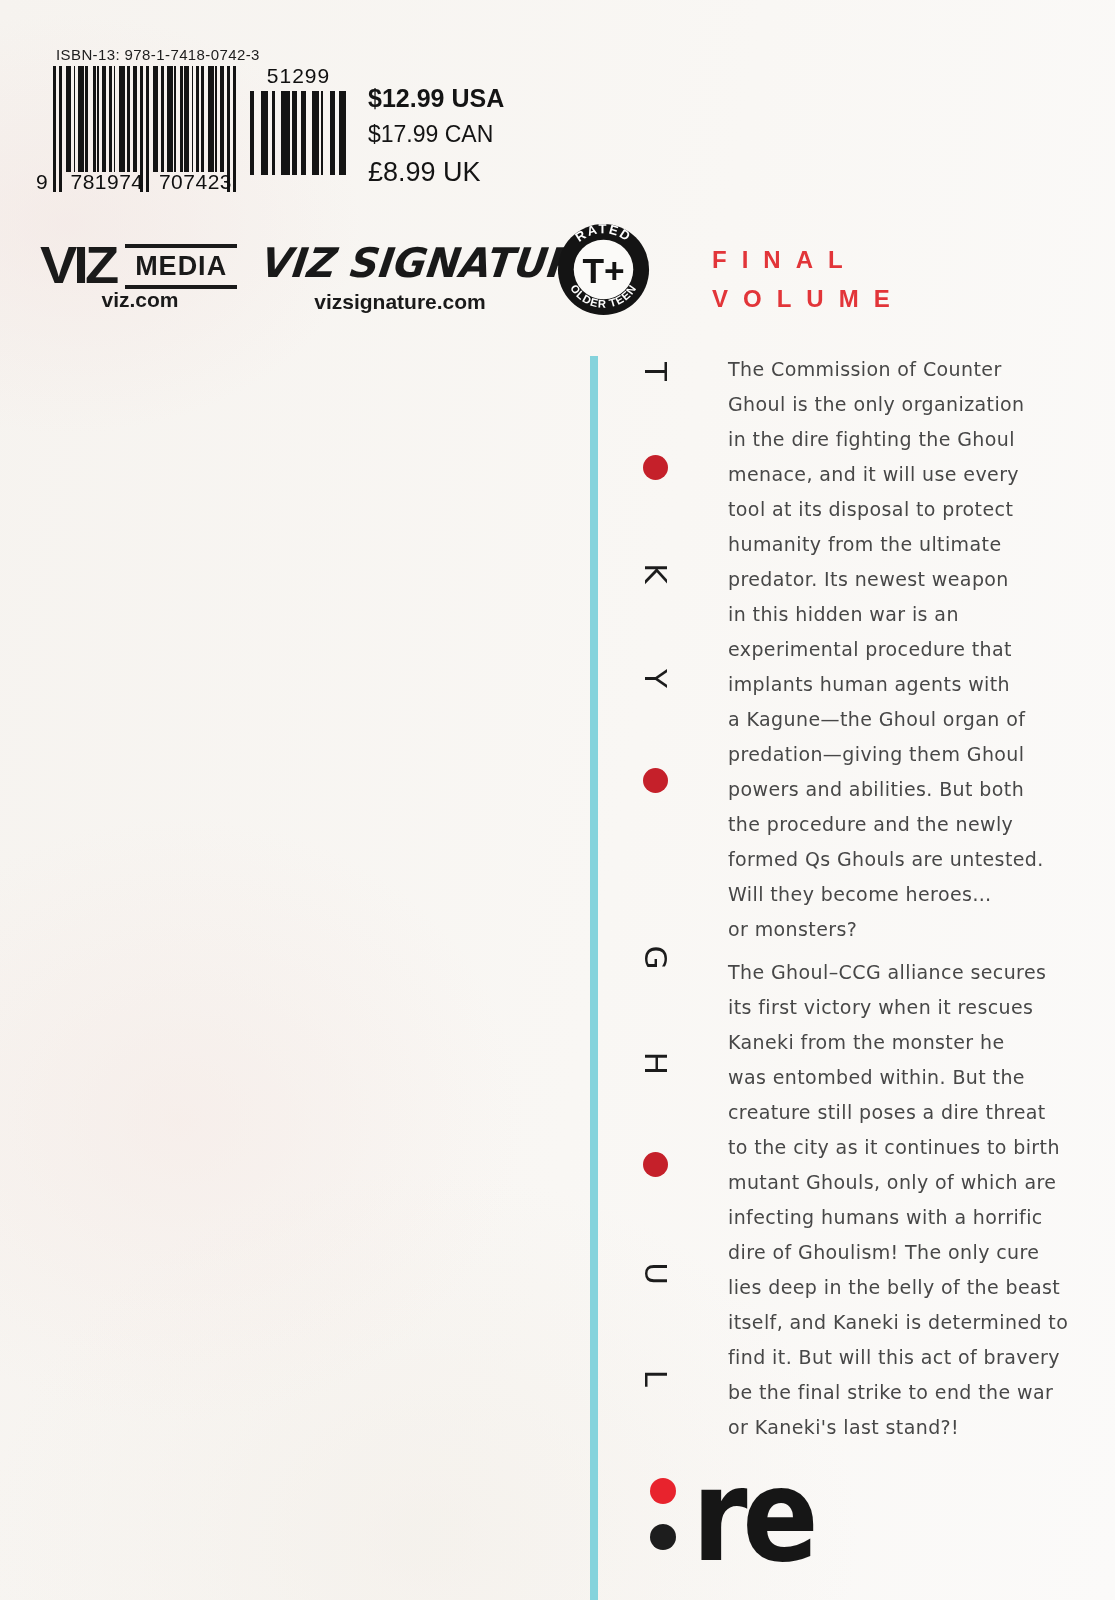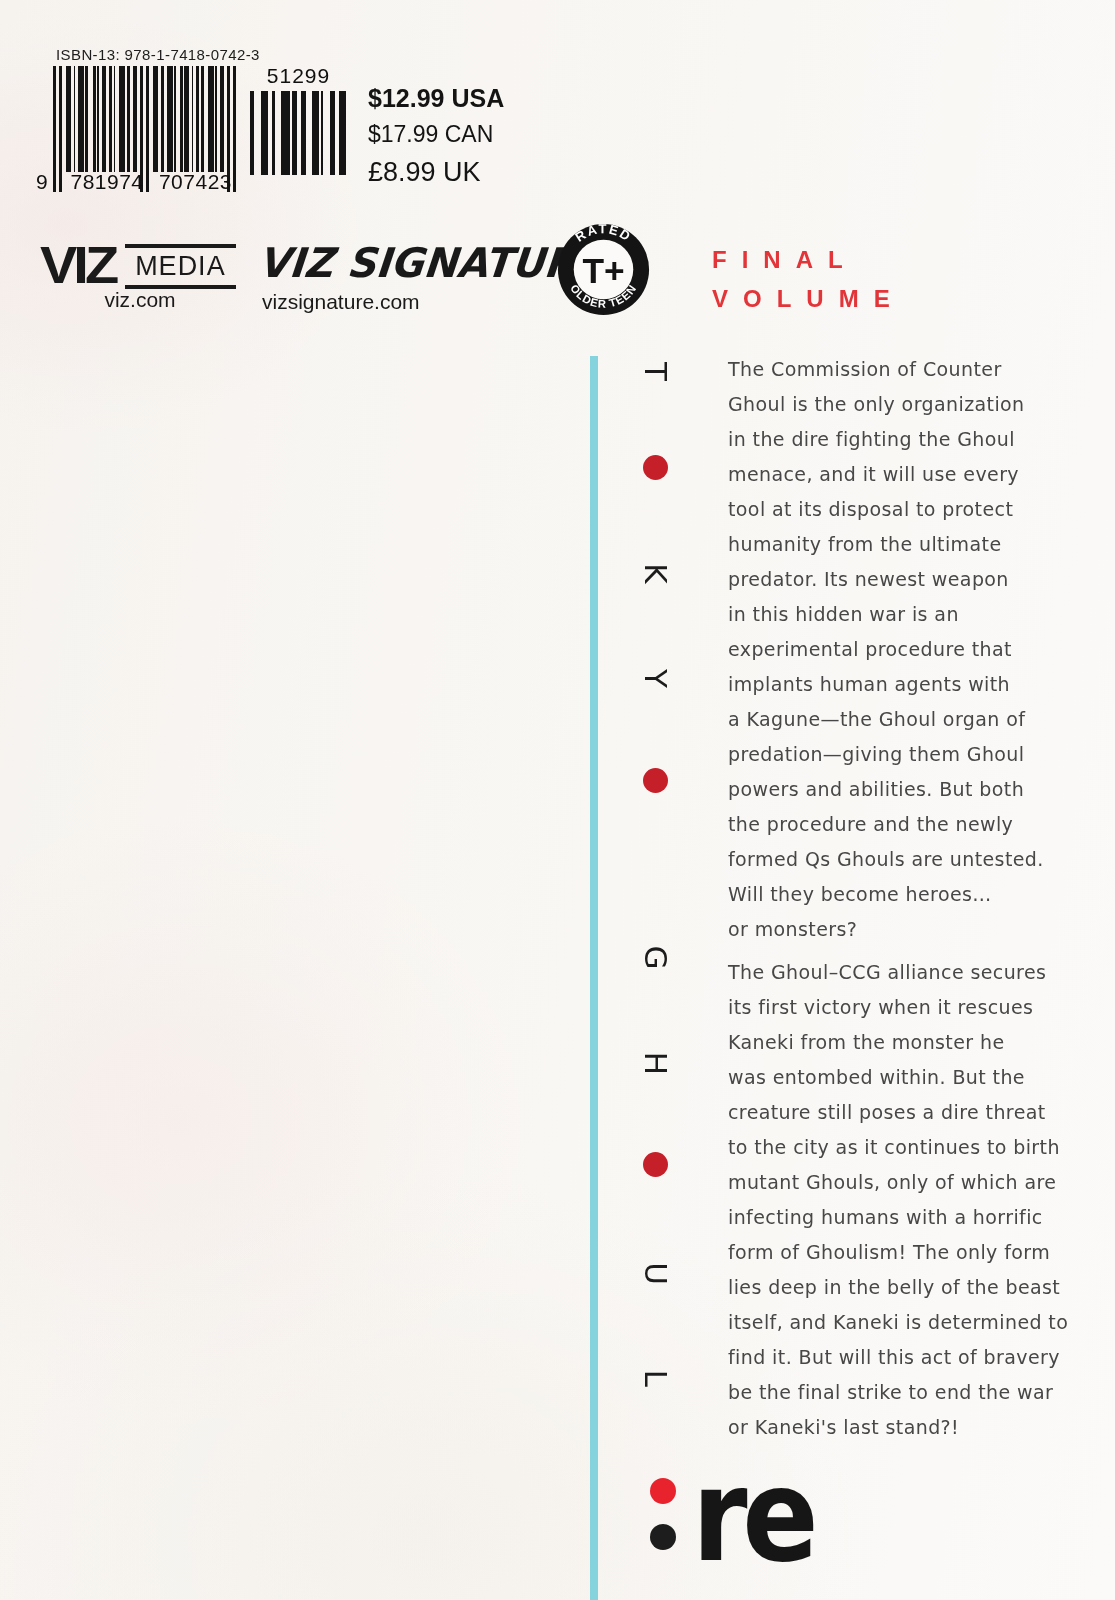--- a/index.html
+++ b/index.html
@@ -28,24 +28,24 @@
 
   
   .price{left:368px;color:#141414;white-space:nowrap;}
   .price.usa{top:84px;font-size:25px;font-weight:700;}
   .price.can{top:121px;font-size:23px;font-weight:400;}
   .price.uk{top:157px;font-size:27px;font-weight:400;}
 
   
   .viz-logo{left:40px;top:238px;display:flex;align-items:center;}
   .viz-word{font-size:56px;font-weight:900;letter-spacing:-4px;line-height:1;color:#1a1a1a;transform:scaleY(.92);}
-  .media-box{margin-left:10px;border-top:4px solid #1a1a1a;border-bottom:4px solid #1a1a1a;padding:3px 10px;font-size:27px;font-weight:400;letter-spacing:1px;color:#1a1a1a;}
-  .viz-site{left:40px;top:288px;width:200px;text-align:center;font-size:21px;font-weight:400;color:#1a1a1a;}
+  .media-box{margin-left:10px;border-top:4px solid #1a1a1a;border-bottom:4px solid #1a1a1a;padding:3px 10px;font-size:27px;font-weight:700;letter-spacing:1px;color:#1a1a1a;}
+  .viz-site{left:40px;top:288px;width:200px;text-align:center;font-size:21px;font-weight:700;color:#1a1a1a;}
   .sig-logo{left:262px;top:240px;width:276px;text-align:center;font-family:"DejaVu Sans",sans-serif;font-style:italic;font-weight:900;font-size:40px;letter-spacing:0px;color:#191919;transform:skewX(-8deg) scaleY(1.02);white-space:nowrap;}
-  .sig-site{left:262px;top:290px;width:276px;font-size:21px;font-weight:400;color:#1a1a1a;}
+  .sig-site{left:262px;top:290px;width:276px;text-align:center;font-size:21px;font-weight:700;color:#1a1a1a;}
   .badge{left:557px;top:223px;}
 
   
   .final-volume{left:712px;top:240px;color:var(--accent-red);font-size:24px;font-weight:700;letter-spacing:15px;line-height:39px;white-space:nowrap;}
 
   
   .cyan-rule{left:590px;top:356px;width:8px;height:1244px;background:var(--cyan);}
   .vertical-title{left:640px;top:0;width:30px;height:1600px;pointer-events:none;}
   .vchar{position:absolute;left:0;width:30px;text-align:center;font-family:"DejaVu Sans",sans-serif;font-size:31px;font-weight:400;color:#1c1c1c;transform:rotate(90deg);line-height:1;}
   .vdot{position:absolute;left:3px;width:25px;height:25px;border-radius:50%;background:var(--dot-red);}
@@ -191,21 +191,21 @@
       </div>
       <div class="para">
         <div class="line">The Ghoul–CCG alliance secures</div>
         <div class="line">its first victory when it rescues</div>
         <div class="line">Kaneki from the monster he</div>
         <div class="line">was entombed within. But the</div>
         <div class="line">creature still poses a dire threat</div>
         <div class="line">to the city as it continues to birth</div>
         <div class="line">mutant Ghouls, only of which are</div>
         <div class="line">infecting humans with a horrific</div>
-        <div class="line">form of Ghoulism! The only form</div>
+        <div class="line">dire of Ghoulism! The only cure</div>
         <div class="line">lies deep in the belly of the beast</div>
         <div class="line">itself, and Kaneki is determined to</div>
         <div class="line">find it. But will this act of bravery</div>
         <div class="line">be the final strike to end the war</div>
         <div class="line">or Kaneki's last stand?!</div>
       </div>
     </div>
 
   <div class="abs re-dot top"></div>
   <div class="abs re-dot bottom"></div>

